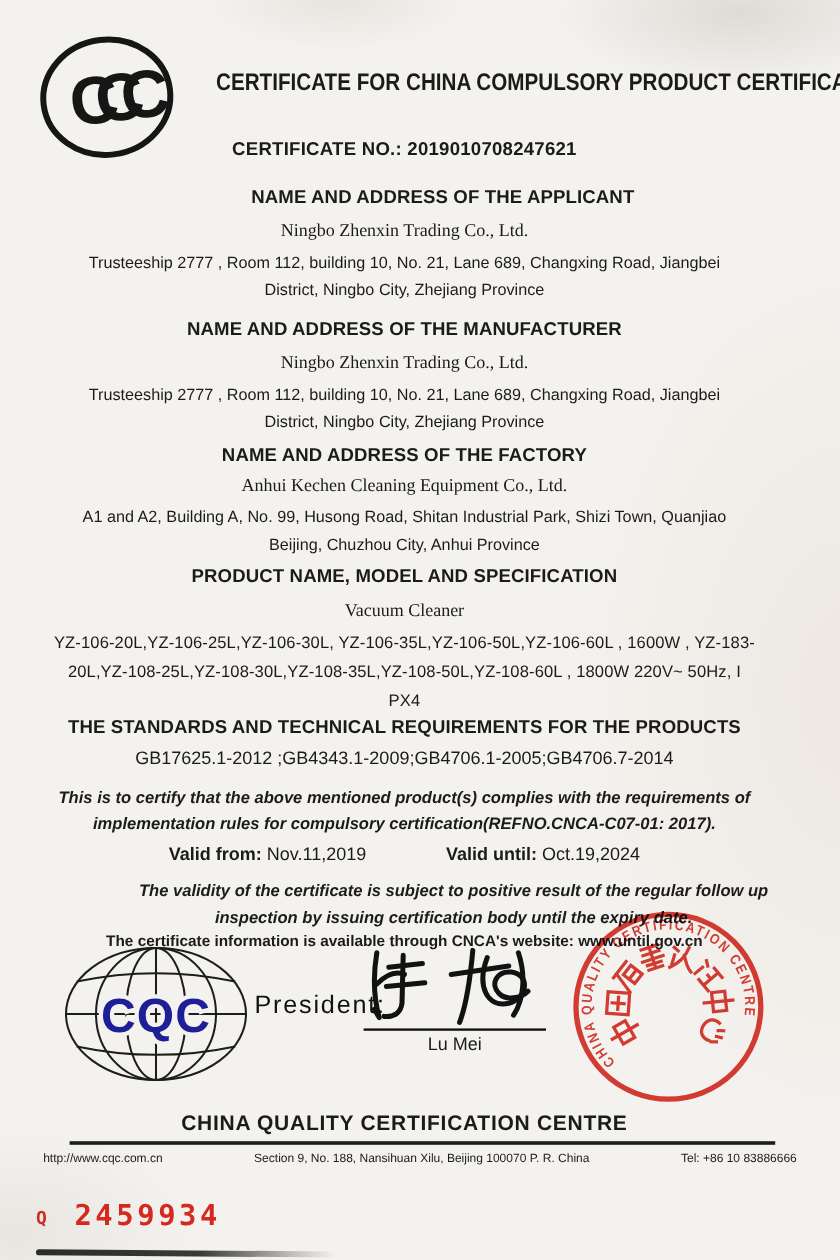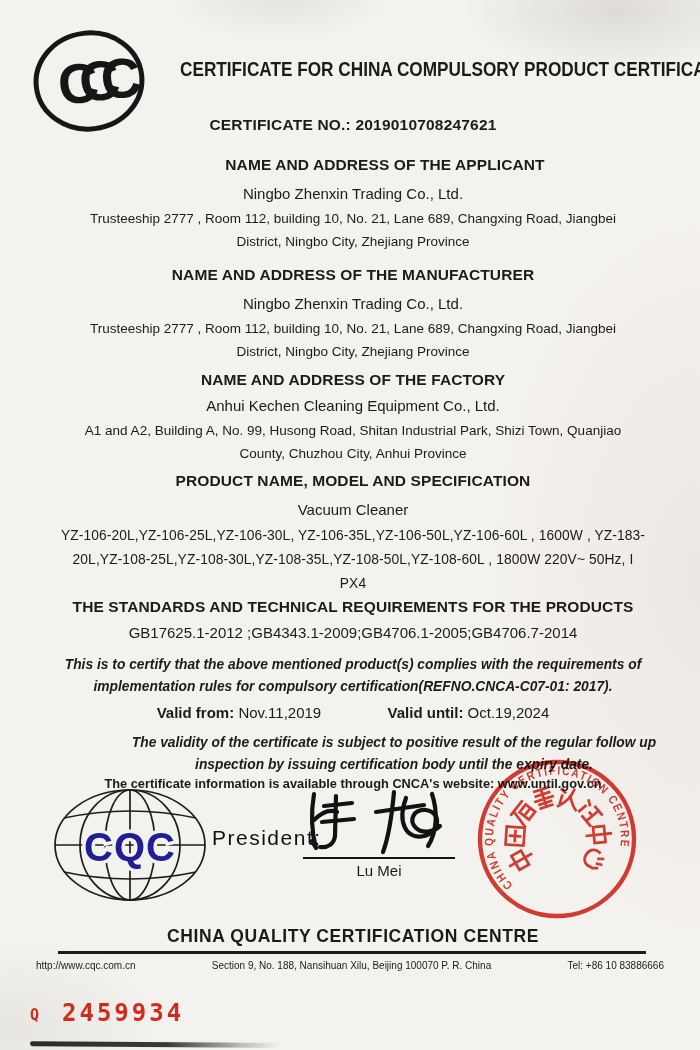--- a/index.html
+++ b/index.html
@@ -6,26 +6,26 @@
   body{width:700px;height:1050px;font-family:"Liberation Sans",sans-serif;color:#1b1b1b;}
   .page{position:relative;width:700px;height:1050px;overflow:hidden;
     background:#f4f2ee;
     background-image:
       radial-gradient(220px 90px at 88% 1%, rgba(185,182,176,.38), transparent 70%),
       radial-gradient(160px 60px at 40% 0%, rgba(200,197,190,.30), transparent 70%),
       radial-gradient(300px 500px at 101% 55%, rgba(215,200,196,.25), transparent 75%),
       radial-gradient(200px 120px at 2% 98%, rgba(205,202,196,.30), transparent 75%);
   }
   .abs{position:absolute;}
-  .ctr{left:16px;width:674px;text-align:center;}
+  .ctr{left:0;width:674px;text-align:center;}
   .title-line{font-weight:bold;font-size:20px;white-space:nowrap;}
   .title-inner{display:inline-block;transform:scaleX(.86);transform-origin:50% 50%;}
   .certno{font-weight:bold;font-size:15.5px;letter-spacing:.2px;}
   .h{font-weight:bold;font-size:15.5px;letter-spacing:.1px;}
-  .name{font-size:15px;}
+  .name{font-size:15px;font-family:Liberation Serif, serif;}
   .addr{font-size:13.5px;line-height:22.5px;}
   .models{font-size:13.8px;line-height:24px;letter-spacing:.1px;}
   .bold-par{font-weight:bold;font-size:13.8px;line-height:22px;font-style:italic;}
   .valid{font-size:15px;}
   .valid b{font-weight:bold;}
   .cnca{font-weight:bold;font-size:12.8px;}
   .president{font-size:21px;letter-spacing:1.5px;color:#111;}
   .sigline{border-top:2px solid #141414;}
   .lumei{font-size:15px;text-align:center;}
   .centre-title{font-weight:bold;font-size:17.5px;letter-spacing:.6px;}
@@ -69,21 +69,21 @@
   <div class="abs ctr name" style="top:295px;">Ningbo Zhenxin Trading Co., Ltd.</div>
   <div class="abs ctr addr" style="top:318px;">
     <div>Trusteeship 2777 ,  Room 112, building 10, No. 21, Lane 689, Changxing Road, Jiangbei</div>
     <div>District, Ningbo City, Zhejiang Province</div>
   </div>
 
   <div class="abs ctr h" style="top:371px;">NAME AND ADDRESS OF THE FACTORY</div>
   <div class="abs ctr name" style="top:397px;">Anhui Kechen Cleaning Equipment Co., Ltd.</div>
   <div class="abs ctr addr" style="top:420px;">
     <div>A1 and A2, Building A, No. 99, Husong Road, Shitan Industrial Park, Shizi Town, Quanjiao</div>
-    <div>County, Chuzhou City, Anhui Province</div>
+    <div>Beijing, Chuzhou City, Anhui Province</div>
   </div>
 
   <div class="abs ctr h" style="top:472px;">PRODUCT NAME, MODEL AND SPECIFICATION</div>
   <div class="abs ctr name" style="top:501px;">Vacuum Cleaner</div>
   <div class="abs ctr models" style="top:524px;">
     <div>YZ-106-20L,YZ-106-25L,YZ-106-30L,  YZ-106-35L,YZ-106-50L,YZ-106-60L ,  1600W ,  YZ-183-</div>
     <div>20L,YZ-108-25L,YZ-108-30L,YZ-108-35L,YZ-108-50L,YZ-108-60L  ,  1800W  220V~  50Hz, I</div>
     <div>PX4</div>
   </div>
 

